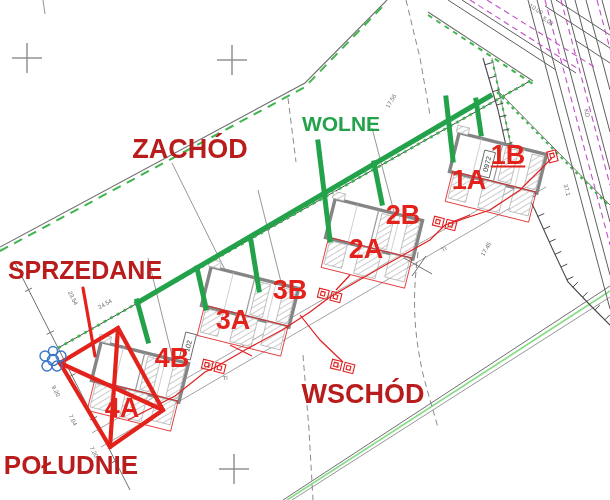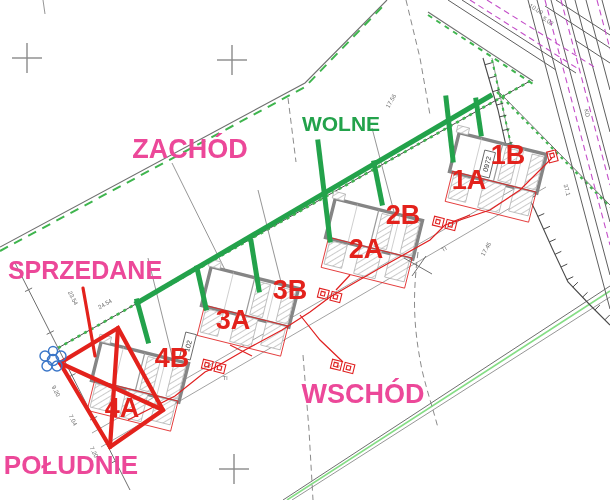--- a/index.html
+++ b/index.html
@@ -1,21 +1,21 @@
 <!DOCTYPE html>
 <html><head>
 <meta charset="utf-8">
 <style>
   html,body{margin:0;padding:0;background:#ffffff;}
   #stage{position:relative;width:610px;height:500px;background:#ffffff;overflow:hidden;
          font-family:"Liberation Sans","DejaVu Sans",sans-serif;}
   #plan-svg{position:absolute;left:0;top:0;}
   .lbl{position:absolute;transform:translate(-50%,-50%);font-weight:bold;white-space:nowrap;
        letter-spacing:0px;line-height:1;}
-  .big-red{color:#ec4899;font-size:27px;}
+  .big-red{color:#b91c1c;font-size:27px;}
   .big-green{color:#23a24b;font-size:21px;}
   .unit{color:#e3221c;font-size:27px;}
   .dim{position:absolute;color:#6f6f6f;font-size:6px;font-weight:normal;white-space:nowrap;}
   .dim-red{color:#cf2a1f;}
   .parcel{position:absolute;color:#333;font-size:7px;font-weight:normal;white-space:nowrap;}
 </style>
 </head>
 <body>
 
 <div id="stage">
@@ -274,21 +274,21 @@
   </g>
 </svg>
 
 <div class="lbl big-red" style="left:190px;top:149px;">ZACHÓD</div>
 <div class="lbl big-green" style="left:341px;top:123px;">WOLNE</div>
 <div class="lbl big-red" style="left:363px;top:394px;">WSCHÓD</div>
 <div class="lbl big-red" style="left:85px;top:270px;font-size:25px;">SPRZEDANE</div>
 <div class="lbl big-red" style="left:71px;top:465px;font-size:26px;">POŁUDNIE</div>
 
 <div class="lbl unit" style="left:469px;top:180px;">1A</div>
-<div class="lbl unit" style="left:508px;top:155px;">1B</div>
+<div class="lbl unit" style="left:508px;top:155px;text-decoration:underline;">1B</div>
 <div class="lbl unit" style="left:346px;top:249px;margin-left:20px;">2A</div>
 <div class="lbl unit" style="left:403px;top:215px;">2B</div>
 <div class="lbl unit" style="left:233px;top:320px;">3A</div>
 <div class="lbl unit" style="left:290px;top:290px;">3B</div>
 <div class="lbl unit" style="left:122px;top:390px;margin-top:18px;">4A</div>
 <div class="lbl unit" style="left:172px;top:358px;">4B</div>
 
 <div class="dim" style="left:105px;top:304px;transform:translate(-50%,-50%) rotate(-30deg);">24.54</div>
 <div class="dim" style="left:73px;top:298px;transform:translate(-50%,-50%) rotate(63deg);">23.54</div>
 <div class="dim" style="left:391px;top:101px;transform:translate(-50%,-50%) rotate(-60deg);">17.56</div>

